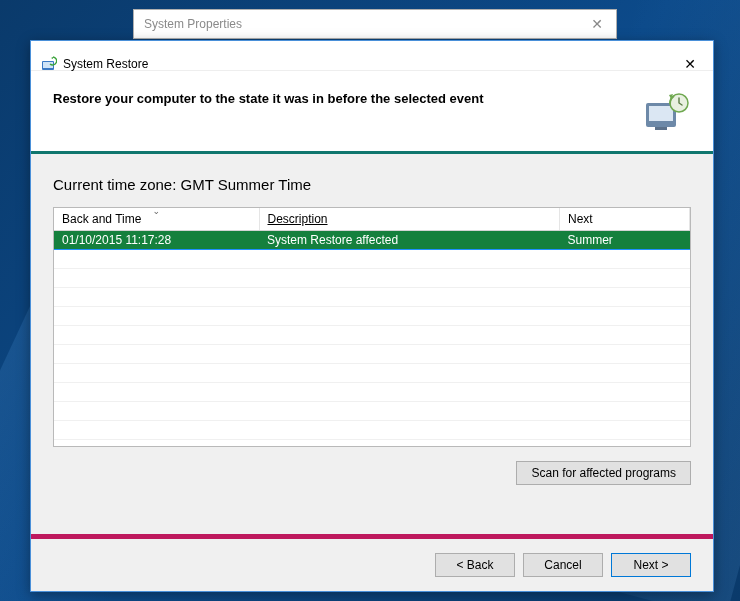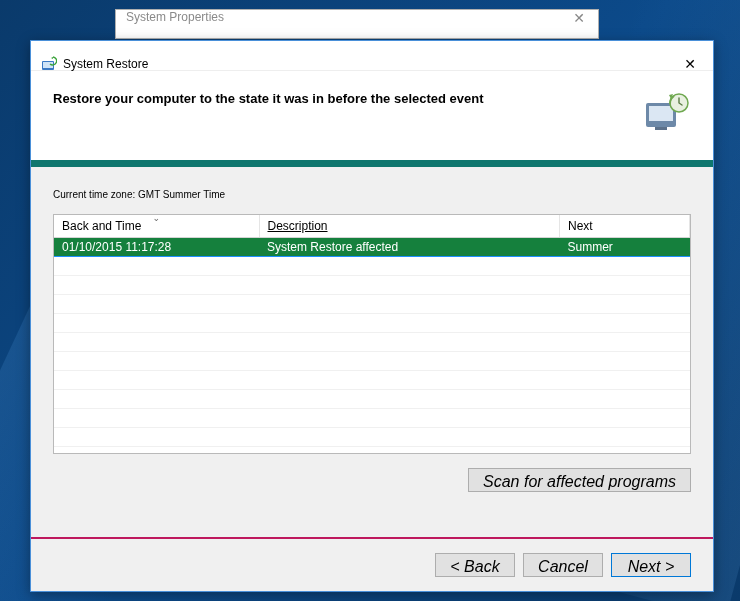--- a/index.html
+++ b/index.html
@@ -25,25 +25,26 @@
       content: "";
       position: absolute;
       right: -80px; top: -100px;
       width: 250px; height: 700px;
       background: linear-gradient(90deg, transparent, rgba(120,190,255,0.12));
       transform: rotate(15deg);
     }
 
     .bg-window {
       position: absolute;
-      left: 115px; top: 9px;
+      left: 133px; top: 9px;
       width: 484px; height: 30px;
       background: #fff;
       border: 1px solid #b0b0b0;
       display: flex;
+      align-items: center;
       padding: 0 10px;
       color: #8a8a8a;
       font-size: 12px;
     }
     .bg-window .bg-close {
       margin-left: auto;
       font-size: 14px;
       color: #888;
       width: 18px;
       text-align: center;
@@ -81,24 +82,24 @@
       margin-left: auto;
       width: 30px; height: 20px;
       display: flex; align-items: center; justify-content: center;
       font-size: 14px;
       color: #000;
       cursor: pointer;
     }
 
     .header-strip {
       background: #fff;
-      padding: 20px 22px 29px 22px;
+      padding: 20px 22px 20px 22px;
       display: flex;
       align-items: flex-start;
-      border-bottom: 7px solid #0f766e;
+      border-bottom: 3px solid #0f766e;
     }
     .header-strip h1 {
       font-size: 13px;
       font-weight: bold;
       color: #000;
       flex: 1;
     }
     .restore-icon {
       width: 48px; height: 40px;
       flex-shrink: 0;
@@ -107,21 +108,21 @@
 
     .content {
       background: #f0f0f0;
       flex: 1;
       padding: 22px 22px 0 22px;
       display: flex;
       flex-direction: column;
     }
 
     .tz-label {
-      font-size: 10px;
+      font-size: 15px;
       color: #000;
       margin-bottom: 14px;
     }
 
     .table-wrap {
       border: 1px solid #b9b9b9;
       background: #fff;
       height: 240px;
       overflow: hidden;
     }
@@ -167,34 +168,33 @@
     .scan-row {
       display: flex;
       justify-content: flex-end;
       margin-top: 14px;
       margin-bottom: 30px;
     }
 
     .btn {
       background: #e1e1e1;
       border: 1px solid #adadad;
-      font-size: 16px;
+      font-size: 12px;
       font-family: inherit;
       padding: 4px 14px;
       min-width: 80px;
       height: 24px;
       cursor: pointer;
       color: #000;
-      font-style: italic;
     }
     .btn.default { border-color: #0078d7; }
     .btn.wide { min-width: 170px; }
 
     .footer {
-      border-top: 2px solid #be185d;
+      border-top: 5px solid #be185d;
       background: #f0f0f0;
       padding: 14px 22px;
       display: flex;
       justify-content: flex-end;
       gap: 8px;
     }
   </style>
 </head>
 <body>
 

